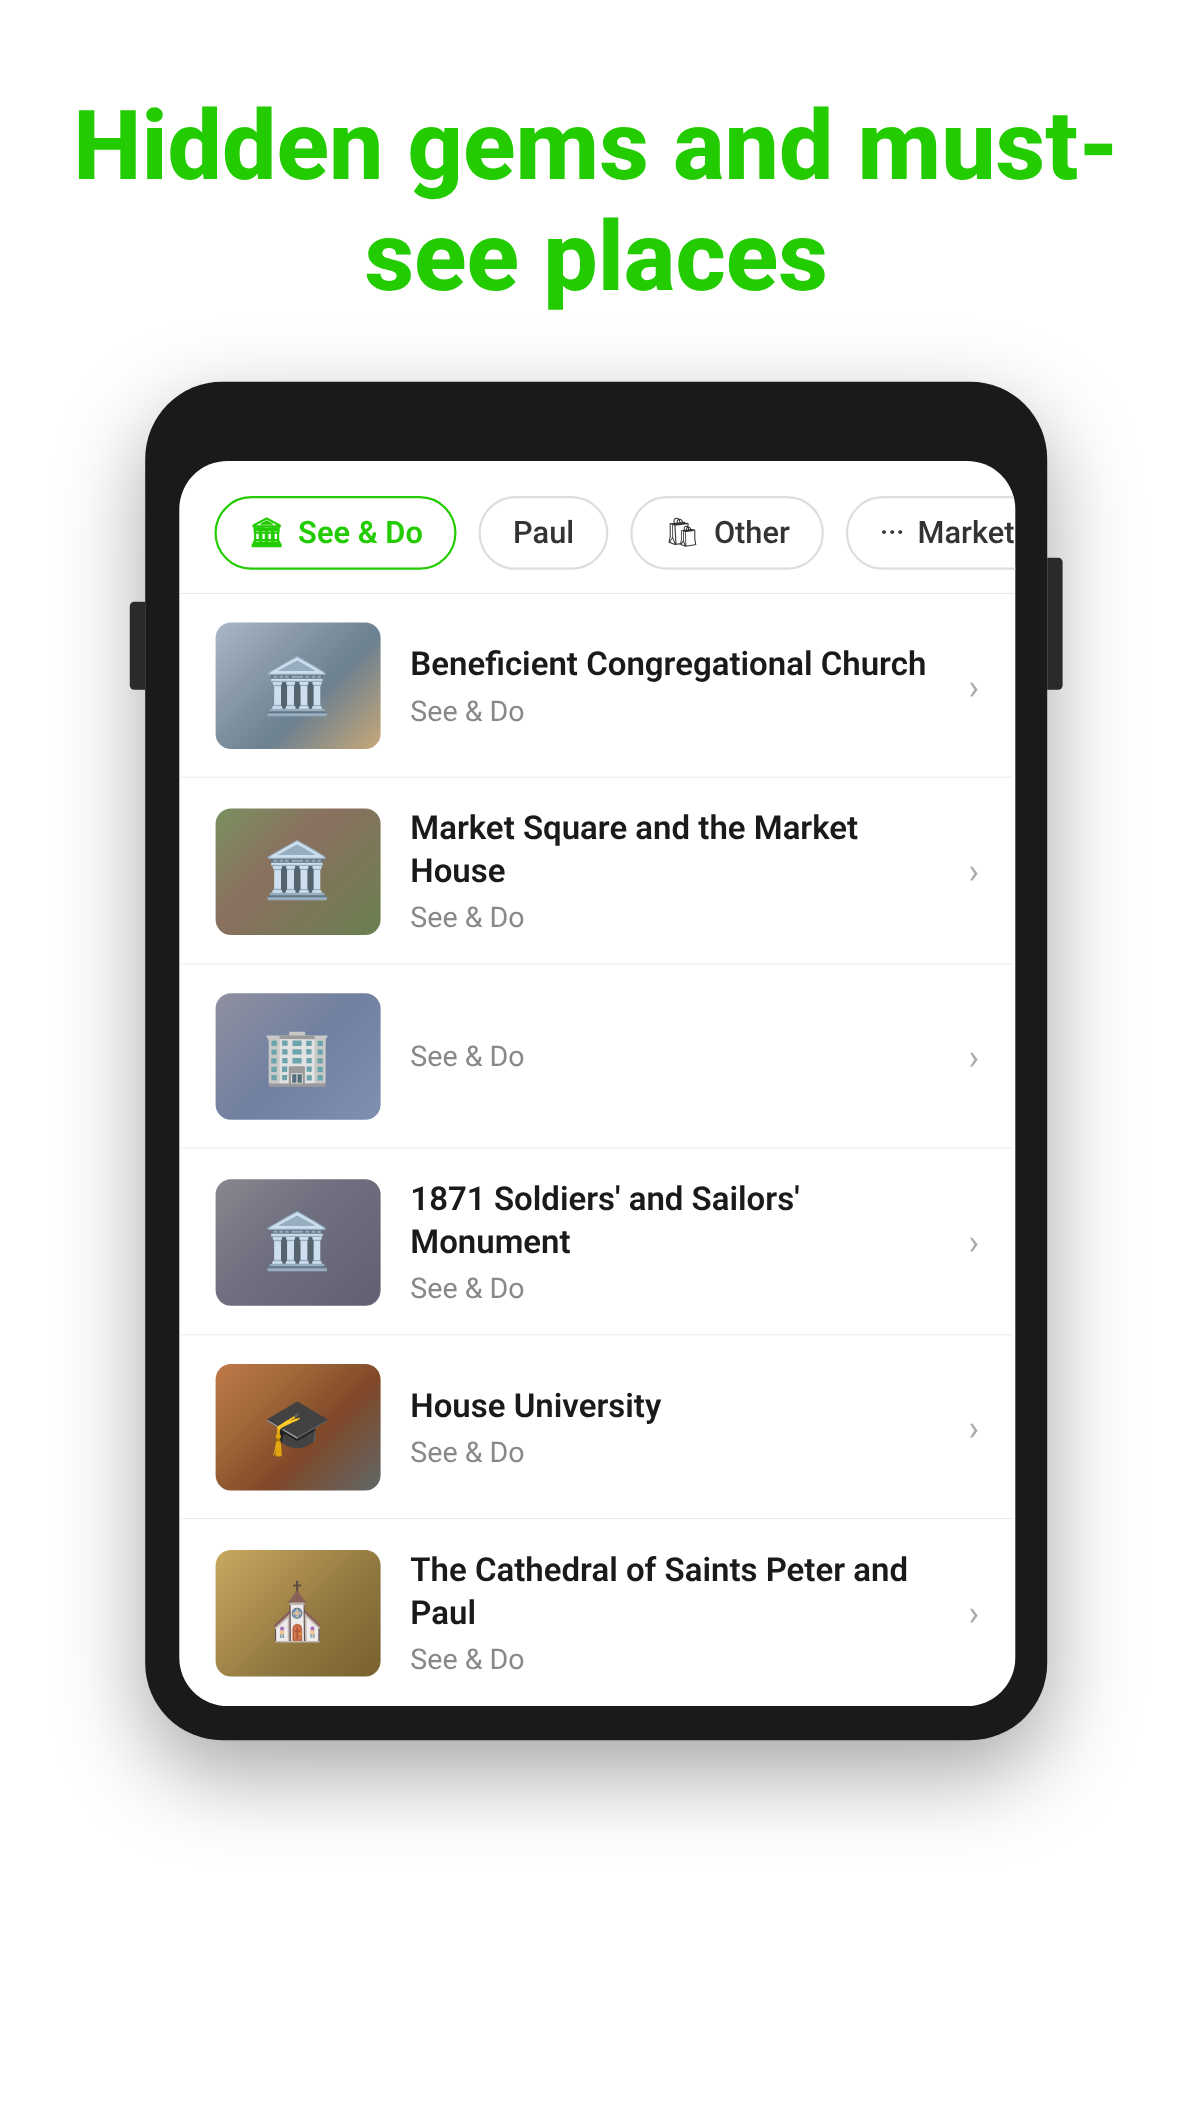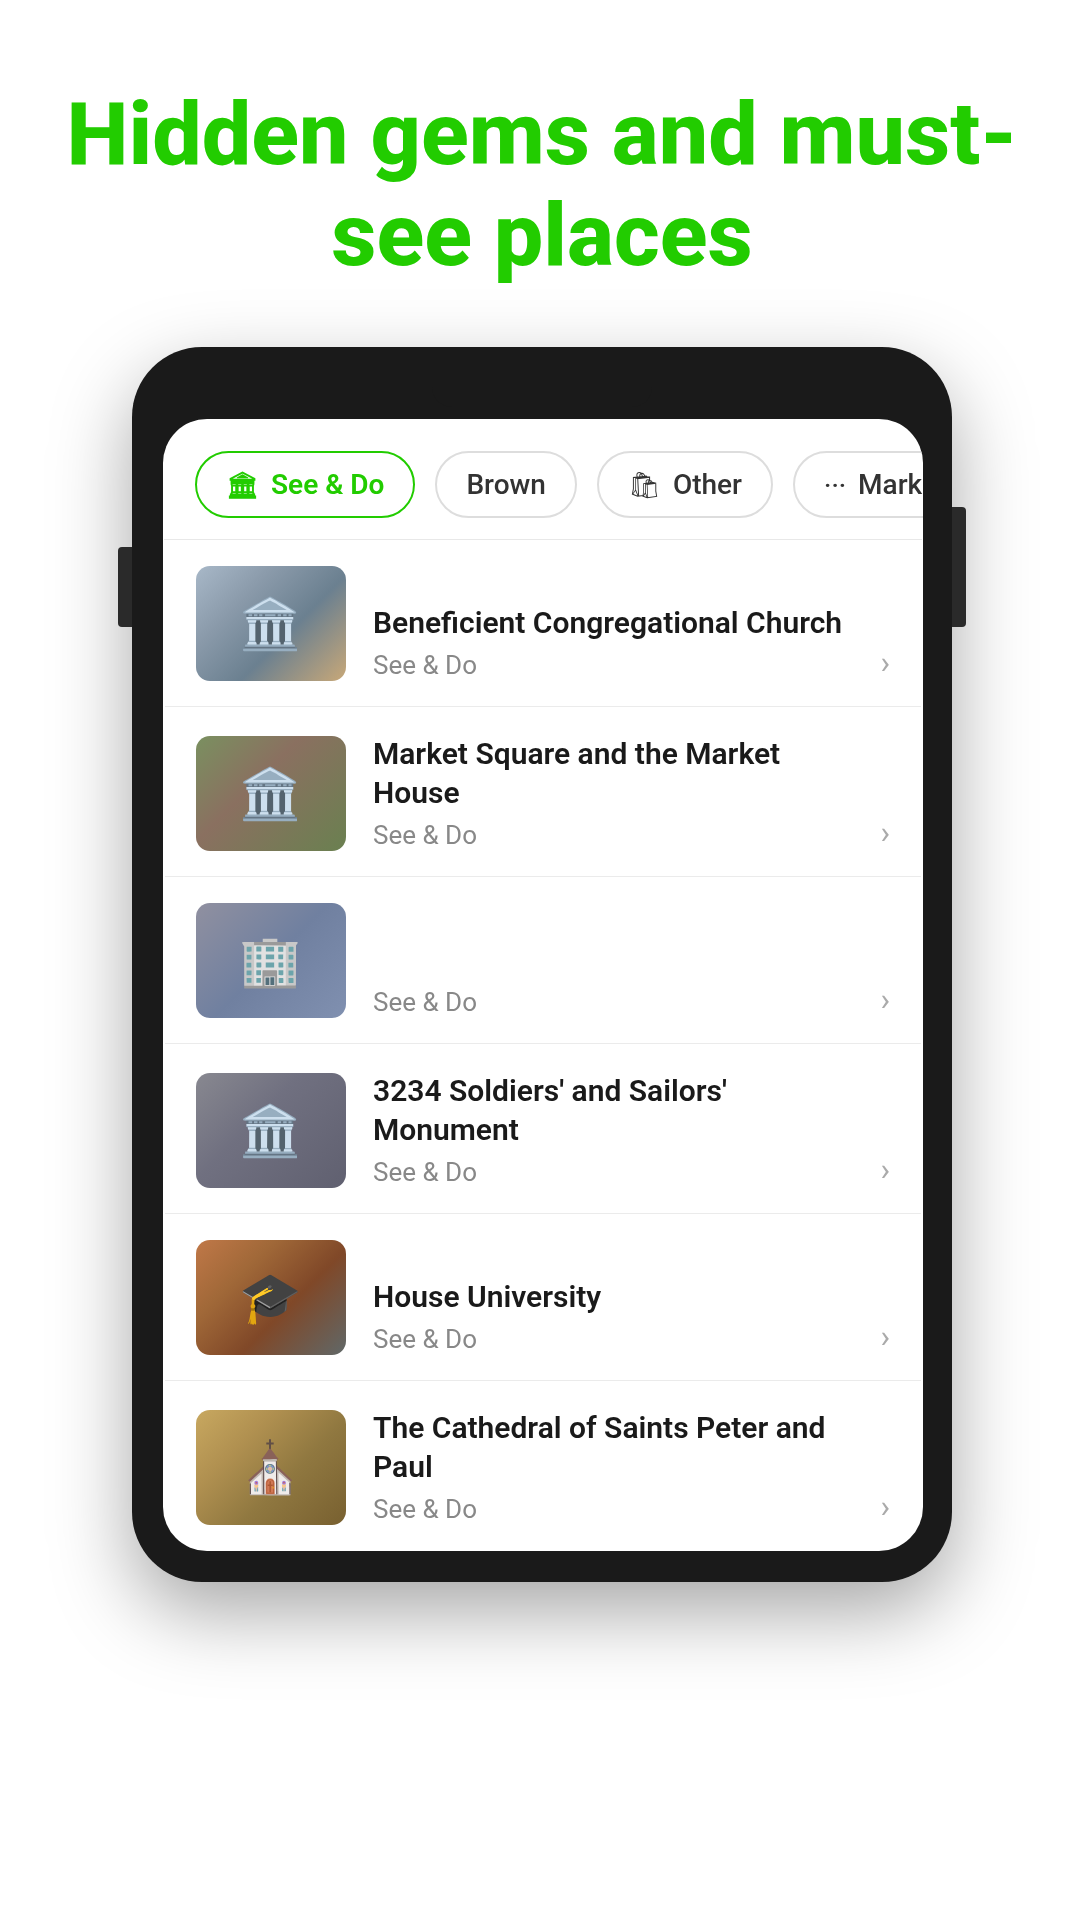--- a/index.html
+++ b/index.html
@@ -107,21 +107,21 @@
       font-size: 26px;
     }
 
     
     .list-container {
       padding: 0;
     }
 
     .list-item {
       display: flex;
-      align-items: flex-end;
+      align-items: center;
       padding: 24px 30px;
       border-bottom: 1px solid #ebebeb;
       cursor: pointer;
       gap: 24px;
     }
 
     .list-item:last-child {
       border-bottom: none;
     }
 
@@ -241,21 +241,21 @@
   <div class="phone-screen">
 
     <div class="filter-bar">
 
       <div class="filter-tab active">
         <span class="tab-icon">🏛</span>
         <span>See &amp; Do</span>
       </div>
 
       <div class="filter-tab">
-        <span>Brown</span>
+        <span>Paul</span>
       </div>
 
       <div class="filter-tab">
         <span class="tab-icon">🛍</span>
         <span>Other</span>
       </div>
 
       <div class="filter-tab">
         <span class="tab-icon">···</span>
         <span>Market</span>
@@ -287,21 +287,21 @@
         <div class="item-thumbnail thumb-turk"></div>
         <div class="item-text">
           <div class="item-category">See &amp; Do</div>
         </div>
         <div class="item-chevron">›</div>
       </div>
 
       <div class="list-item">
         <div class="item-thumbnail thumb-monument"></div>
         <div class="item-text">
-          <div class="item-title">3234 Soldiers' and Sailors' Monument</div>
+          <div class="item-title">1871 Soldiers' and Sailors' Monument</div>
           <div class="item-category">See &amp; Do</div>
         </div>
         <div class="item-chevron">›</div>
       </div>
 
       <div class="list-item">
         <div class="item-thumbnail thumb-brown"></div>
         <div class="item-text">
           <div class="item-title">House University</div>
           <div class="item-category">See &amp; Do</div>

